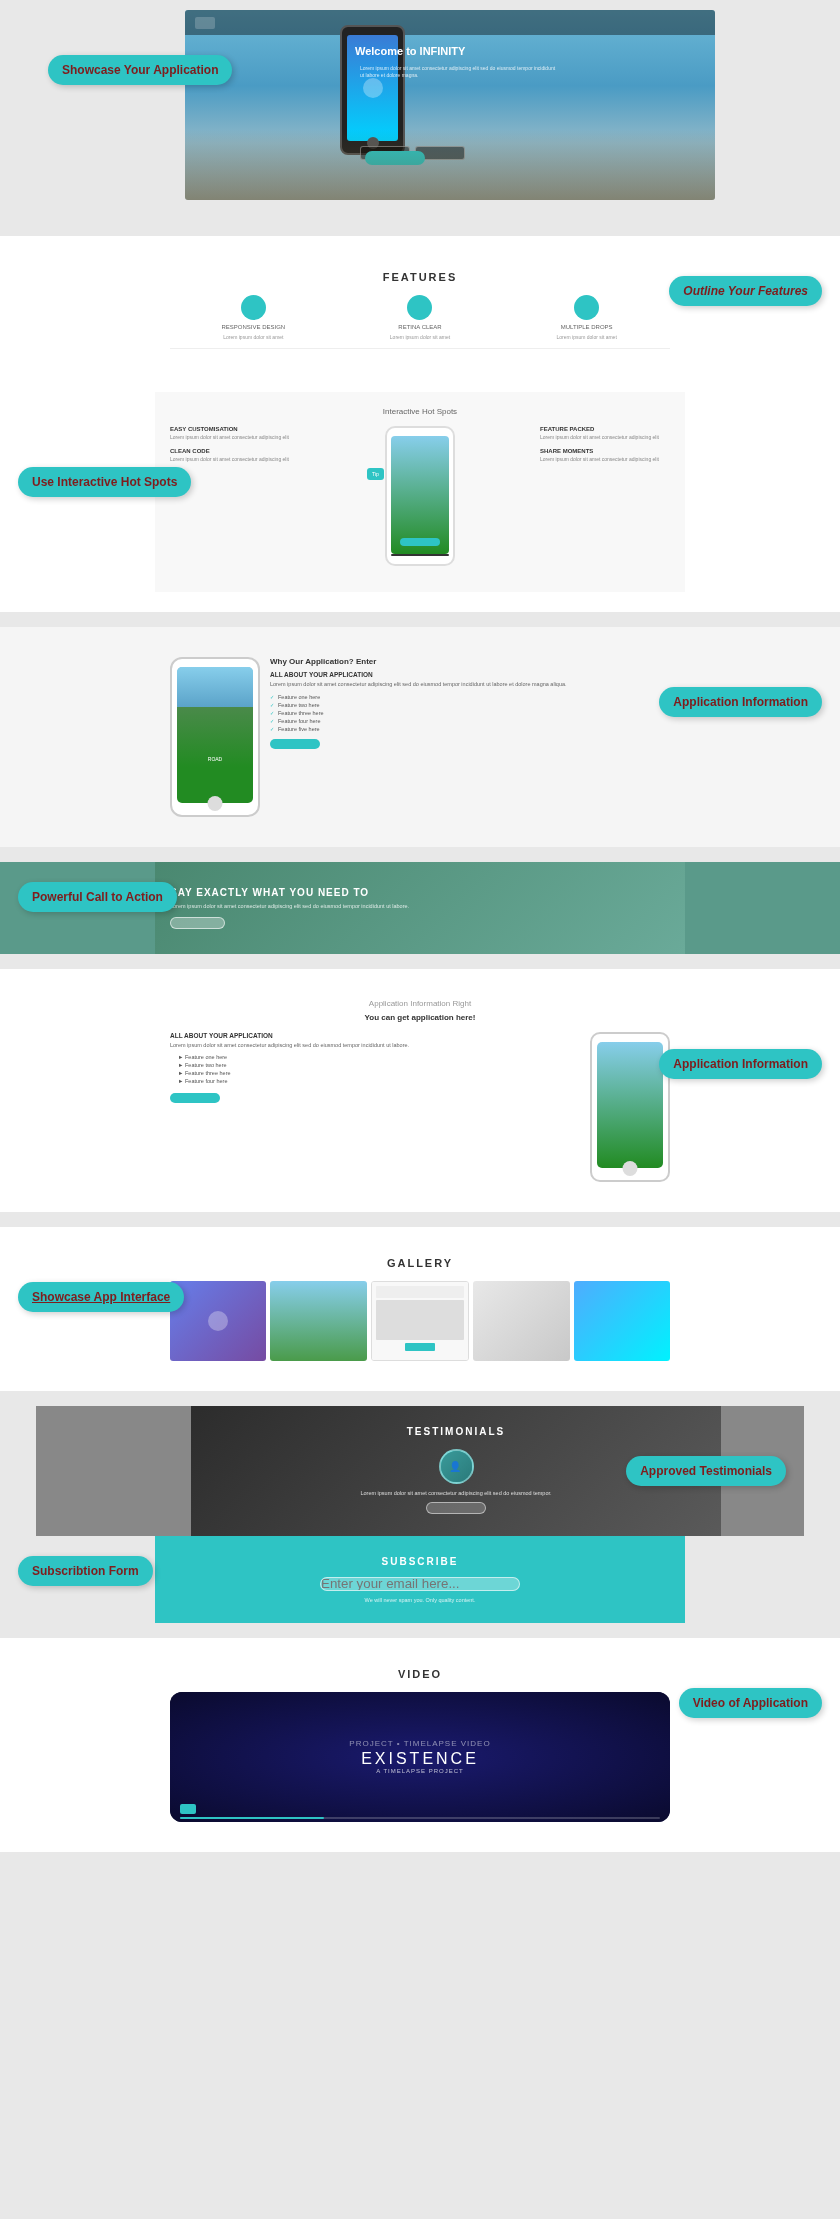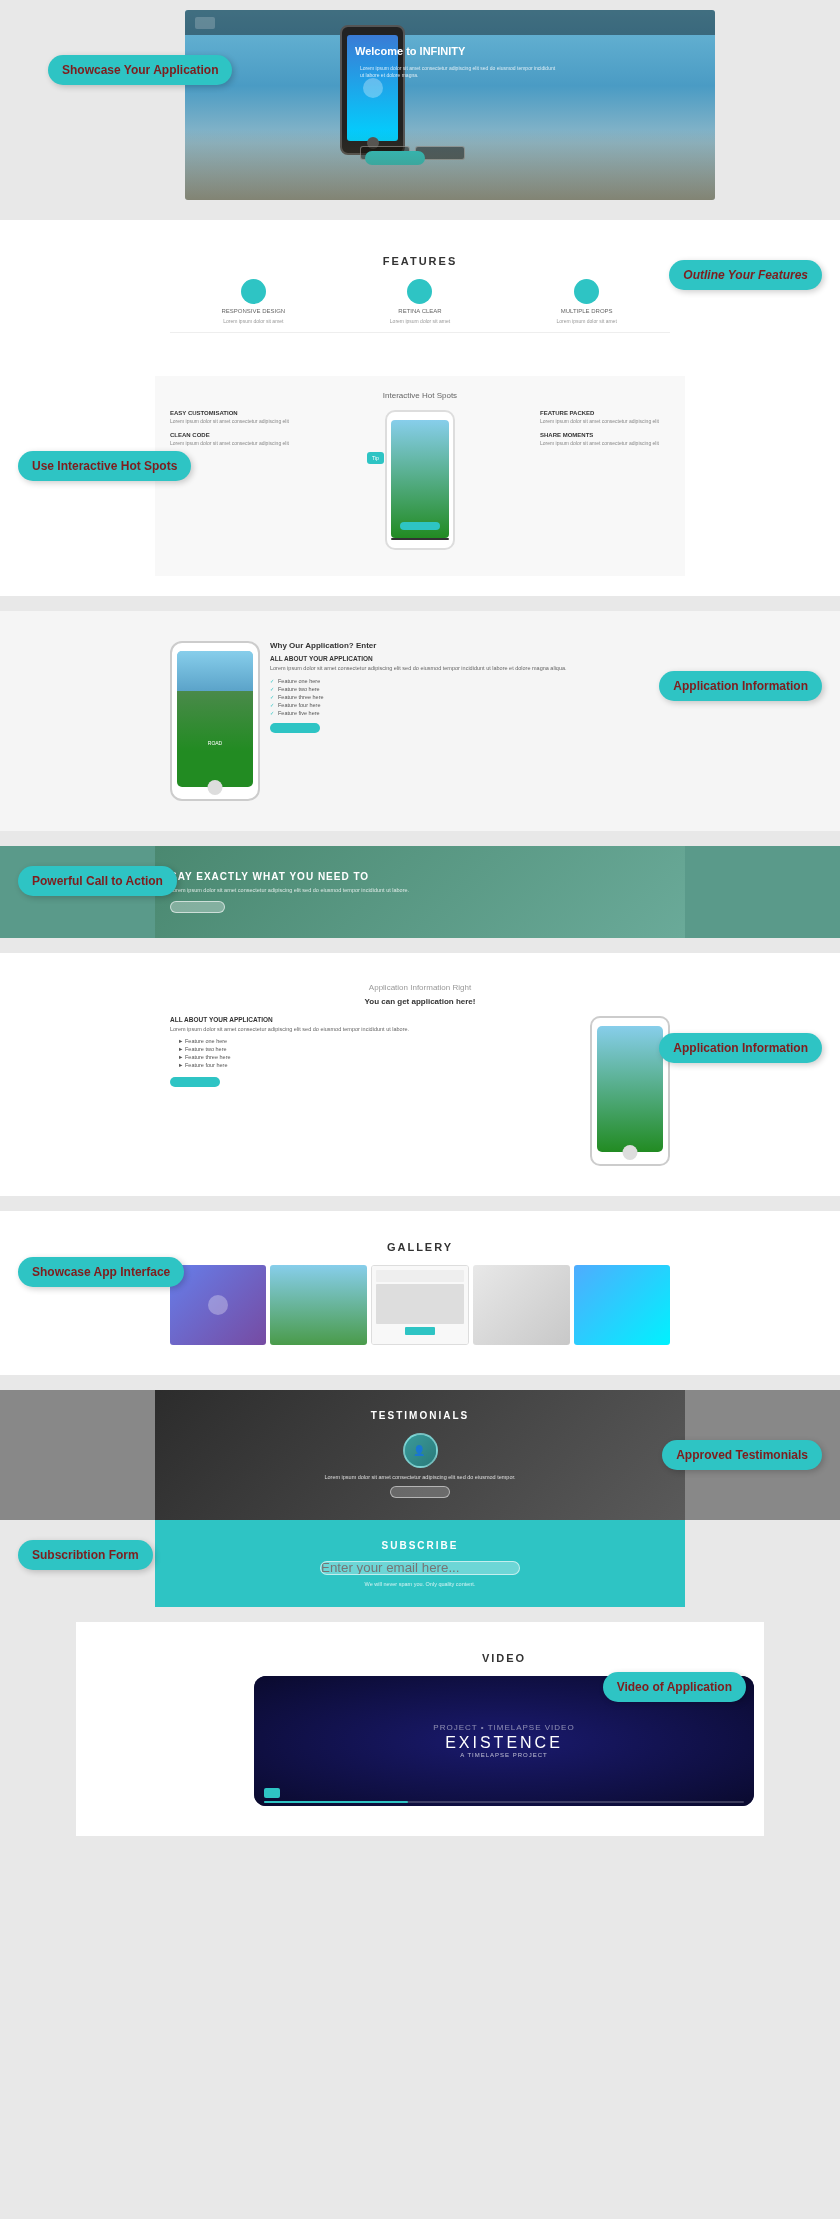--- a/index.html
+++ b/index.html
@@ -33,21 +33,21 @@
       white-space: nowrap;
       z-index: 10;
       box-shadow: 2px 2px 6px rgba(0,0,0,0.2);
     }
 
     
     .hero-section {
       position: relative;
       width: 780px;
       height: 220px;
-      margin-bottom: 0;
+      margin-bottom: 16px;
     }
 
     .hero-inner {
       position: absolute;
       left: 155px;
       top: 10px;
       width: 530px;
       height: 190px;
       background: linear-gradient(180deg, #6cb8d6 0%, #4a9bc4 40%, #8fb8c8 70%, #a0b8c0 100%);
       border-radius: 3px;
@@ -480,21 +480,21 @@
 
     .gallery-item:nth-child(1) { background: linear-gradient(135deg, #667eea, #764ba2); }
     .gallery-item:nth-child(2) { background: linear-gradient(135deg, #4a9bc4, #2ec4c4); }
     .gallery-item:nth-child(3) { background: #fff; border: 1px solid #ddd; }
     .gallery-item:nth-child(4) { background: linear-gradient(135deg, #f093fb, #f5576c); }
     .gallery-item:nth-child(5) { background: linear-gradient(135deg, #4facfe, #00f2fe); }
 
     
     .testimonials-section {
       position: relative;
-      width: 840px;
+      width: 768px;
       background: #888;
     }
 
     .testimonials-inner {
       width: 530px;
       margin: 0 auto 0 155px;
       min-height: 130px;
       background: linear-gradient(135deg, #2c2c2c, #5a5a5a);
       padding: 20px;
       text-align: center;
@@ -566,23 +566,23 @@
     }
 
     .subscribe-text {
       font-size: 5.5px;
       color: rgba(255,255,255,0.8);
     }
 
     
     .video-section {
       position: relative;
-      width: 688px;
+      width: 840px;
       background: #fff;
-      padding: 15px 8px;
+      padding: 15px 0;
     }
 
     .video-inner {
       width: 530px;
       margin: 0 auto 0 155px;
       padding: 15px;
     }
 
     .video-title {
       text-align: center;
@@ -920,21 +920,21 @@
         </div>
         <div class="gallery-item">
           <div style="height:100%;background:linear-gradient(135deg,#e8e8e8,#c8c8c8);"></div>
         </div>
         <div class="gallery-item">
           <div style="height:100%;background:linear-gradient(135deg,#4facfe,#00f2fe);"></div>
         </div>
       </div>
     </div>
 
-    <div class="label-bubble" style="left: 18px; top: 46px;">Showcase App Interface</div>
+    <div class="label-bubble" style="left: 18px; top: 55px; text-decoration: underline;">Showcase App Interface</div>
   </div>
 
   <div class="section-gap"></div>
 
   <div class="section-block testimonials-section">
     <div class="testimonials-inner">
       <div class="testimonials-title">TESTIMONIALS</div>
       <div class="testimonial-avatar">
         <div style="width:100%;height:100%;border-radius:50%;background:linear-gradient(135deg,#3a9a9a,#2a7a7a);display:flex;align-items:center;justify-content:center;font-size:10px;color:#fff;">👤</div>
       </div>

